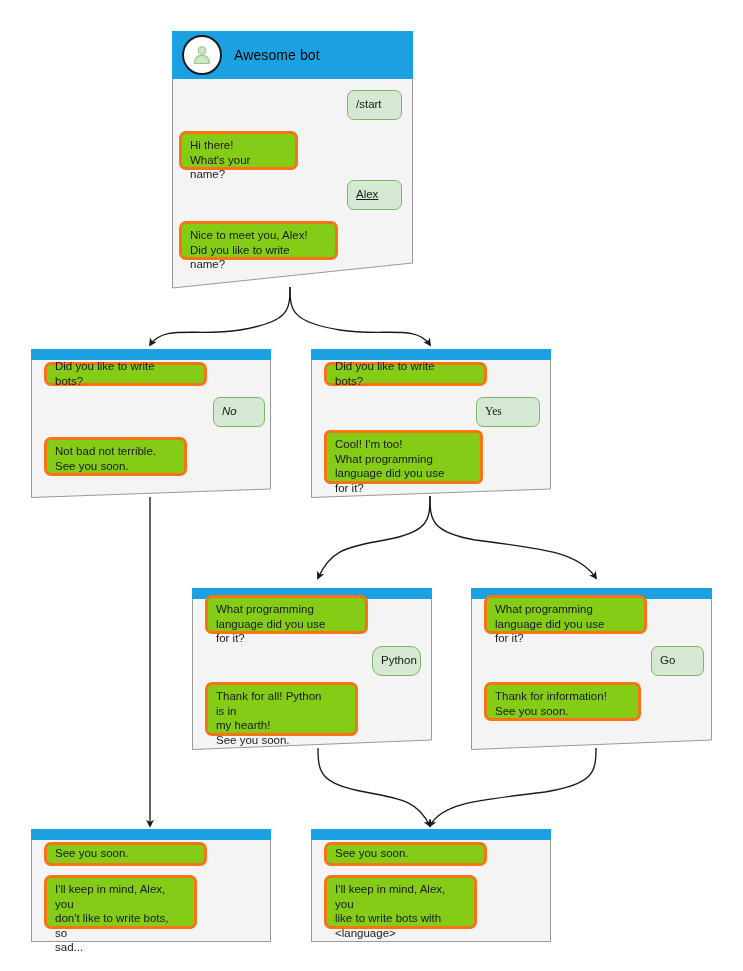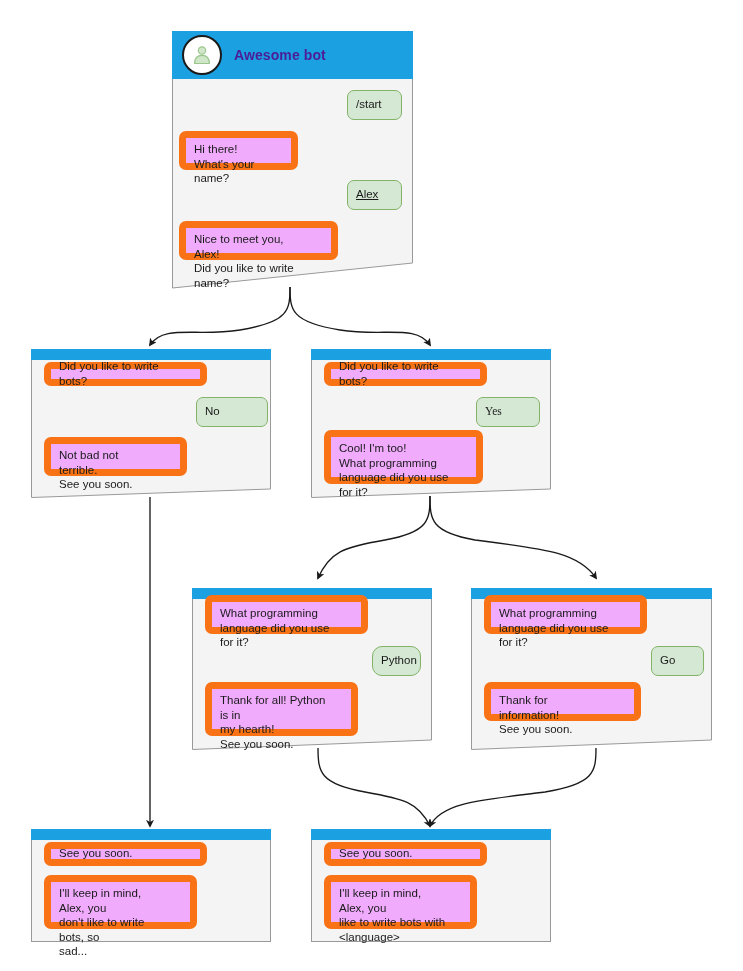--- a/index.html
+++ b/index.html
@@ -23,42 +23,42 @@
 
   .hdr{
     position:absolute;left:0;top:0;width:100%;
     background:#1ba1e2;
     box-sizing:border-box;
     display:flex;align-items:center;
   }
   .hdr.big{height:48px;padding-left:10px;gap:12px;}
   .hdr.slim{height:11px;}
   .hdr-title{
-    color:#4c1d95;font-size:14px;font-weight:bold;letter-spacing:.1px;
+    color:#000000;font-size:14px;font-weight:normal;letter-spacing:.1px;
     white-space:nowrap;
   }
   .avatar{
     width:36px;height:36px;border-radius:50%;
     background:#ffffff;border:2px solid #1a1a1a;
     display:flex;align-items:center;justify-content:center;flex:0 0 auto;
   }
 
   .chat{position:absolute;left:0;right:0;top:0;bottom:0;}
 
   .bub{
     position:absolute;
     box-sizing:border-box;
     border-radius:7px;
     font-size:11.5px;
     line-height:14.6px;
     color:#1a1a1a;
     padding:4px 24px 5px 8px;
     white-space:pre-line;
   }
-  .bub.bot{background:#f0abfc;border:7px solid #f97316;}
+  .bub.bot{background:#84cc16;border:3px solid #f97316;}
   .bub.usr{background:#d5e8d4;border:1px solid #82b366;}
 </style>
 </head>
 <body>
 
 <div id="canvas">
 
   <svg id="edges" viewBox="0 0 743 971">
     <defs>
       <marker id="ah" markerWidth="10" markerHeight="10" refX="6.2" refY="4" orient="auto" markerUnits="userSpaceOnUse">
@@ -103,35 +103,35 @@
     </div>
   </div>
 
   <div class="node torn" style="left:31px;top:349px;width:240px;height:149px;">
     <svg class="tear-svg" viewBox="0 0 240 149" preserveAspectRatio="none">
       <polygon points="0.5,0.5 239.5,0.5 239.5,140 0.5,148.5" fill="#f4f4f4" stroke="#999999" stroke-width="1"></polygon>
     </svg>
     <div class="hdr slim"></div>
     <div class="chat">
       <div class="bub bot" style="left:13px;top:13px;width:163px;height:24px;display:flex;align-items:center;">Did you like to write bots?</div>
-      <div class="bub usr" style="left:165px;top:48px;width:72px;height:30px;display:flex;align-items:center;">No</div>
+      <div class="bub usr" style="left:182px;top:48px;width:52px;height:30px;display:flex;align-items:center;font-style:italic;">No</div>
       <div class="bub bot" style="left:13px;top:88px;width:143px;height:39px;">Not bad not terrible.
 See you soon.</div>
     </div>
   </div>
 
   <div class="node torn" style="left:311px;top:349px;width:240px;height:149px;">
     <svg class="tear-svg" viewBox="0 0 240 149" preserveAspectRatio="none">
       <polygon points="0.5,0.5 239.5,0.5 239.5,140 0.5,148.5" fill="#f4f4f4" stroke="#999999" stroke-width="1"></polygon>
     </svg>
     <div class="hdr slim"></div>
     <div class="chat">
       <div class="bub bot" style="left:13px;top:13px;width:163px;height:24px;display:flex;align-items:center;">Did you like to write bots?</div>
       <div class="bub usr" style="left:165px;top:48px;width:64px;height:30px;display:flex;align-items:center;font-family:Liberation Serif, serif;">Yes</div>
-      <div class="bub bot" style="left:13px;top:81px;width:159px;height:54px;">Cool! I'm too!
+      <div class="bub bot" style="left:13px;top:81px;width:159px;height:54px;border-radius:6px;">Cool! I'm too!
 What programming
 language did you use for it?</div>
     </div>
   </div>
 
   <div class="node torn" style="left:192px;top:588px;width:240px;height:162px;">
     <svg class="tear-svg" viewBox="0 0 240 162" preserveAspectRatio="none">
       <polygon points="0.5,0.5 239.5,0.5 239.5,152 0.5,161.5" fill="#f4f4f4" stroke="#999999" stroke-width="1"></polygon>
     </svg>
     <div class="hdr slim"></div>

